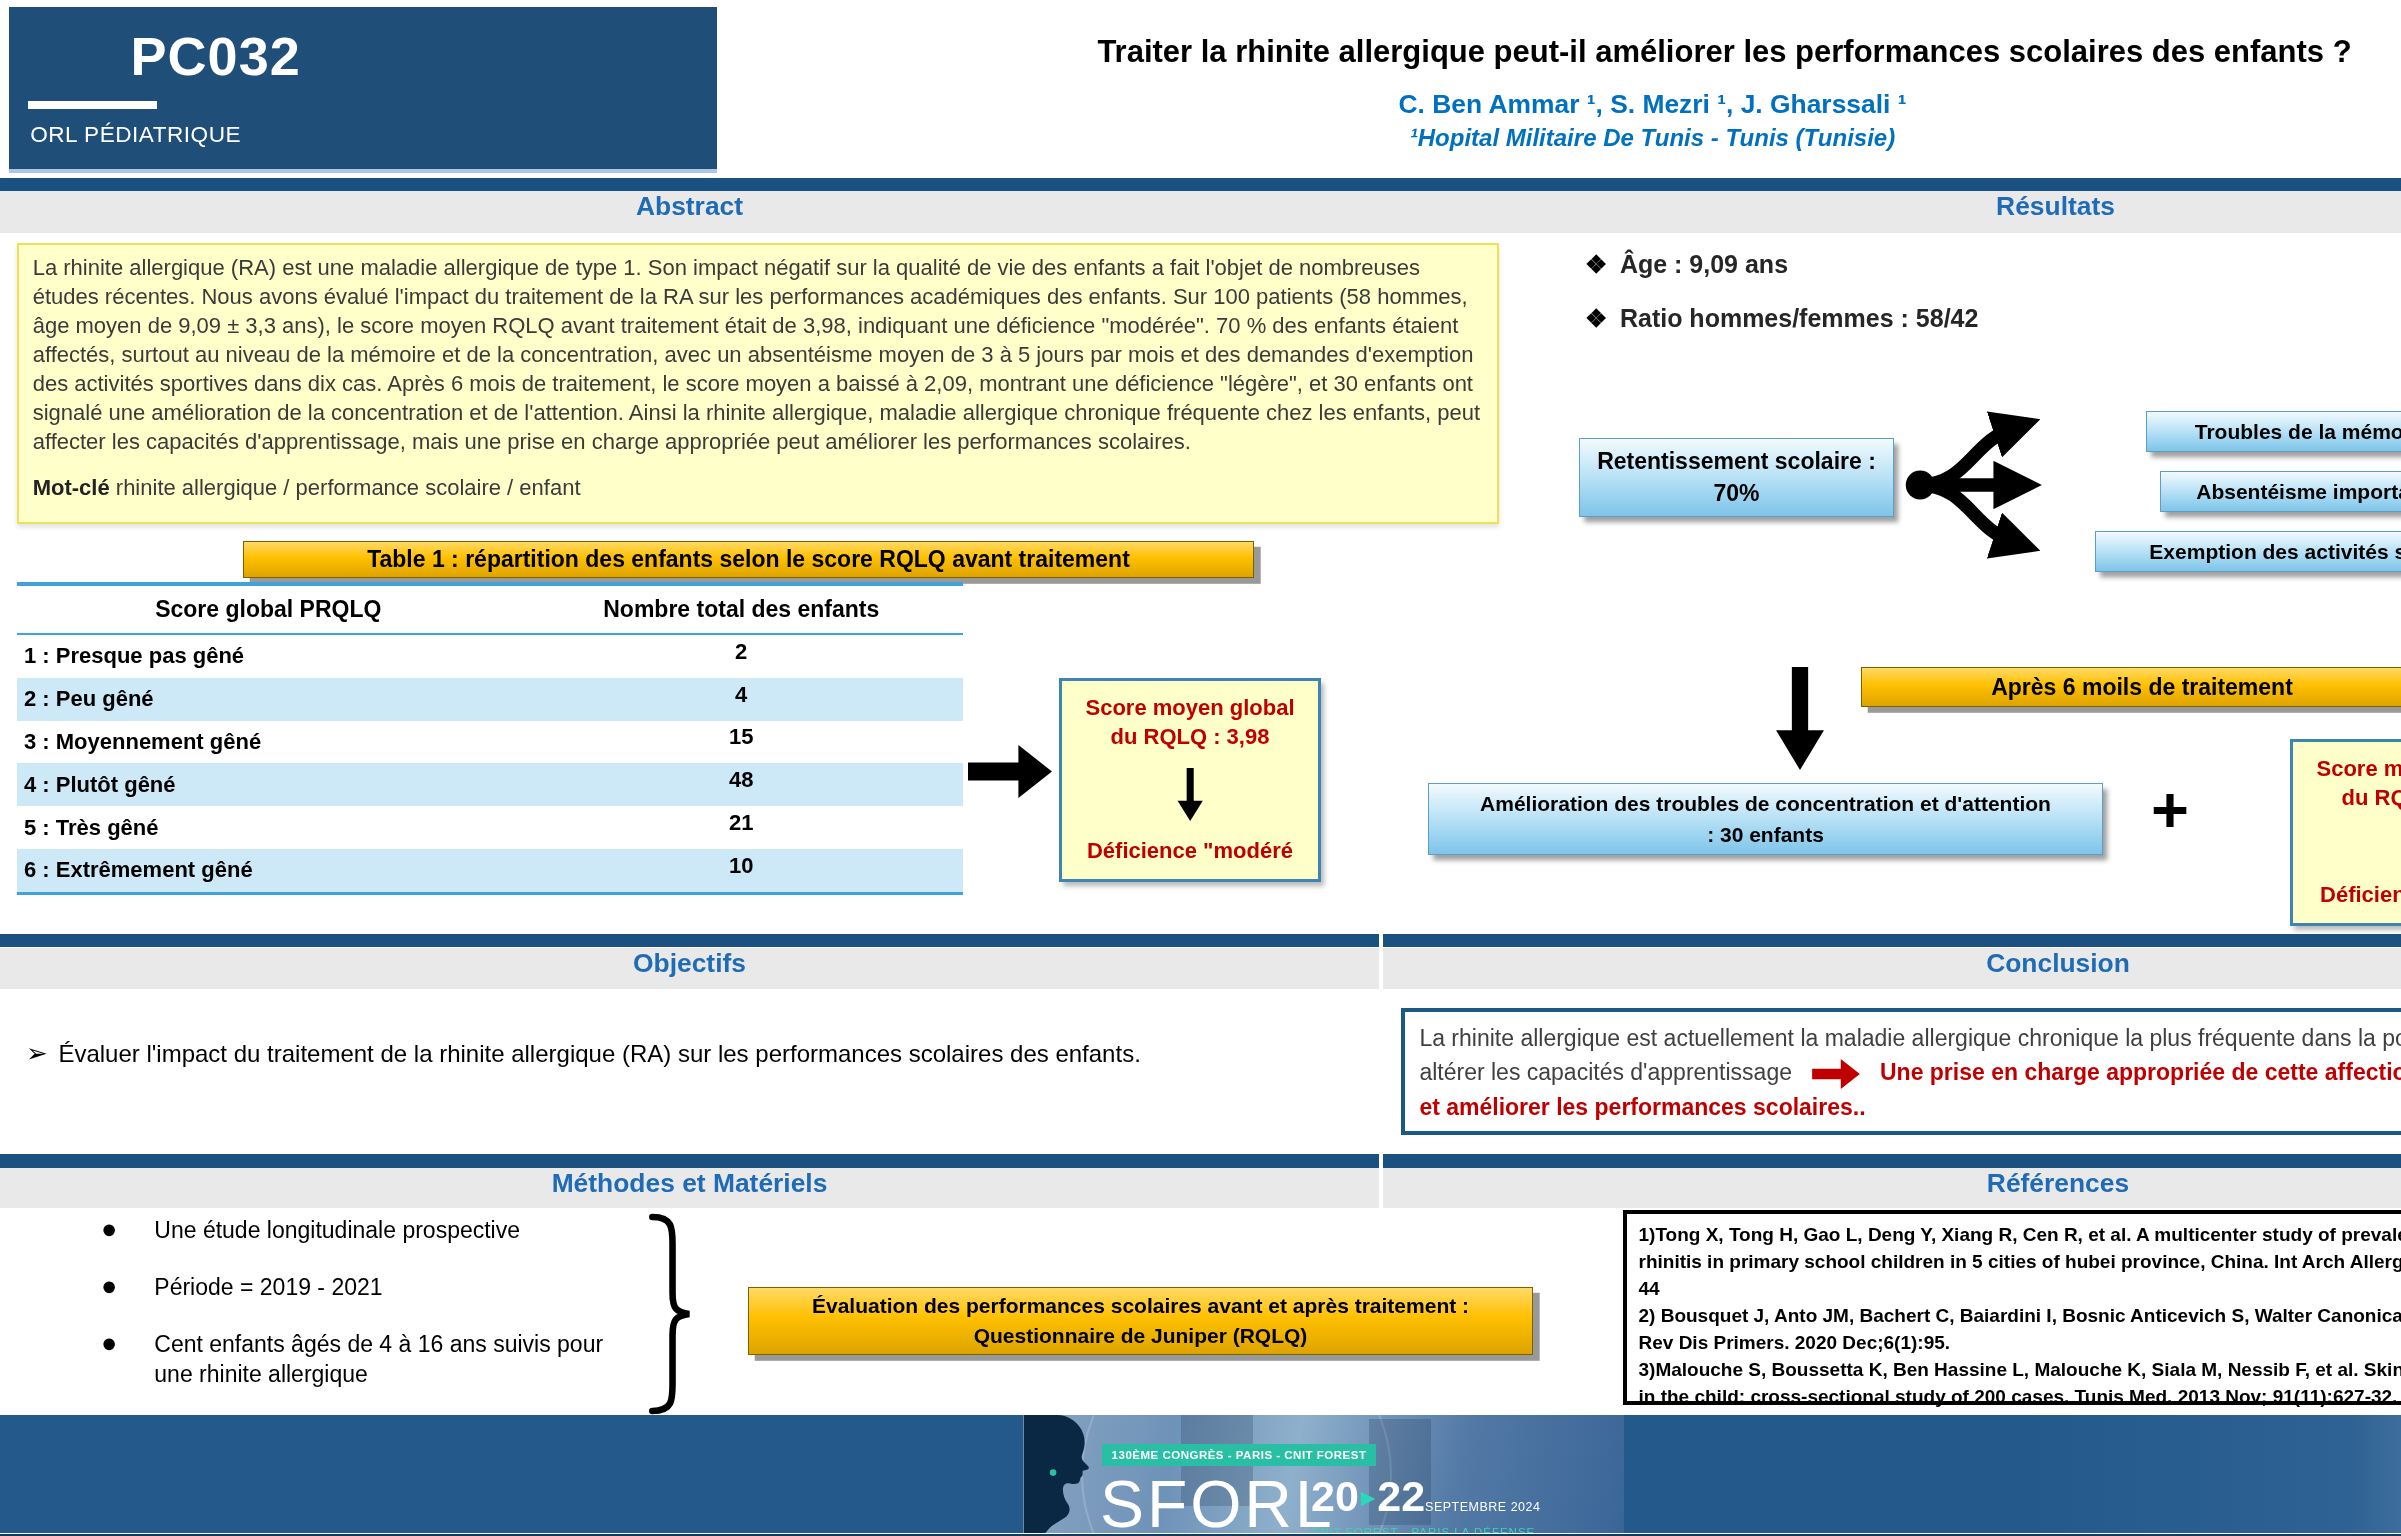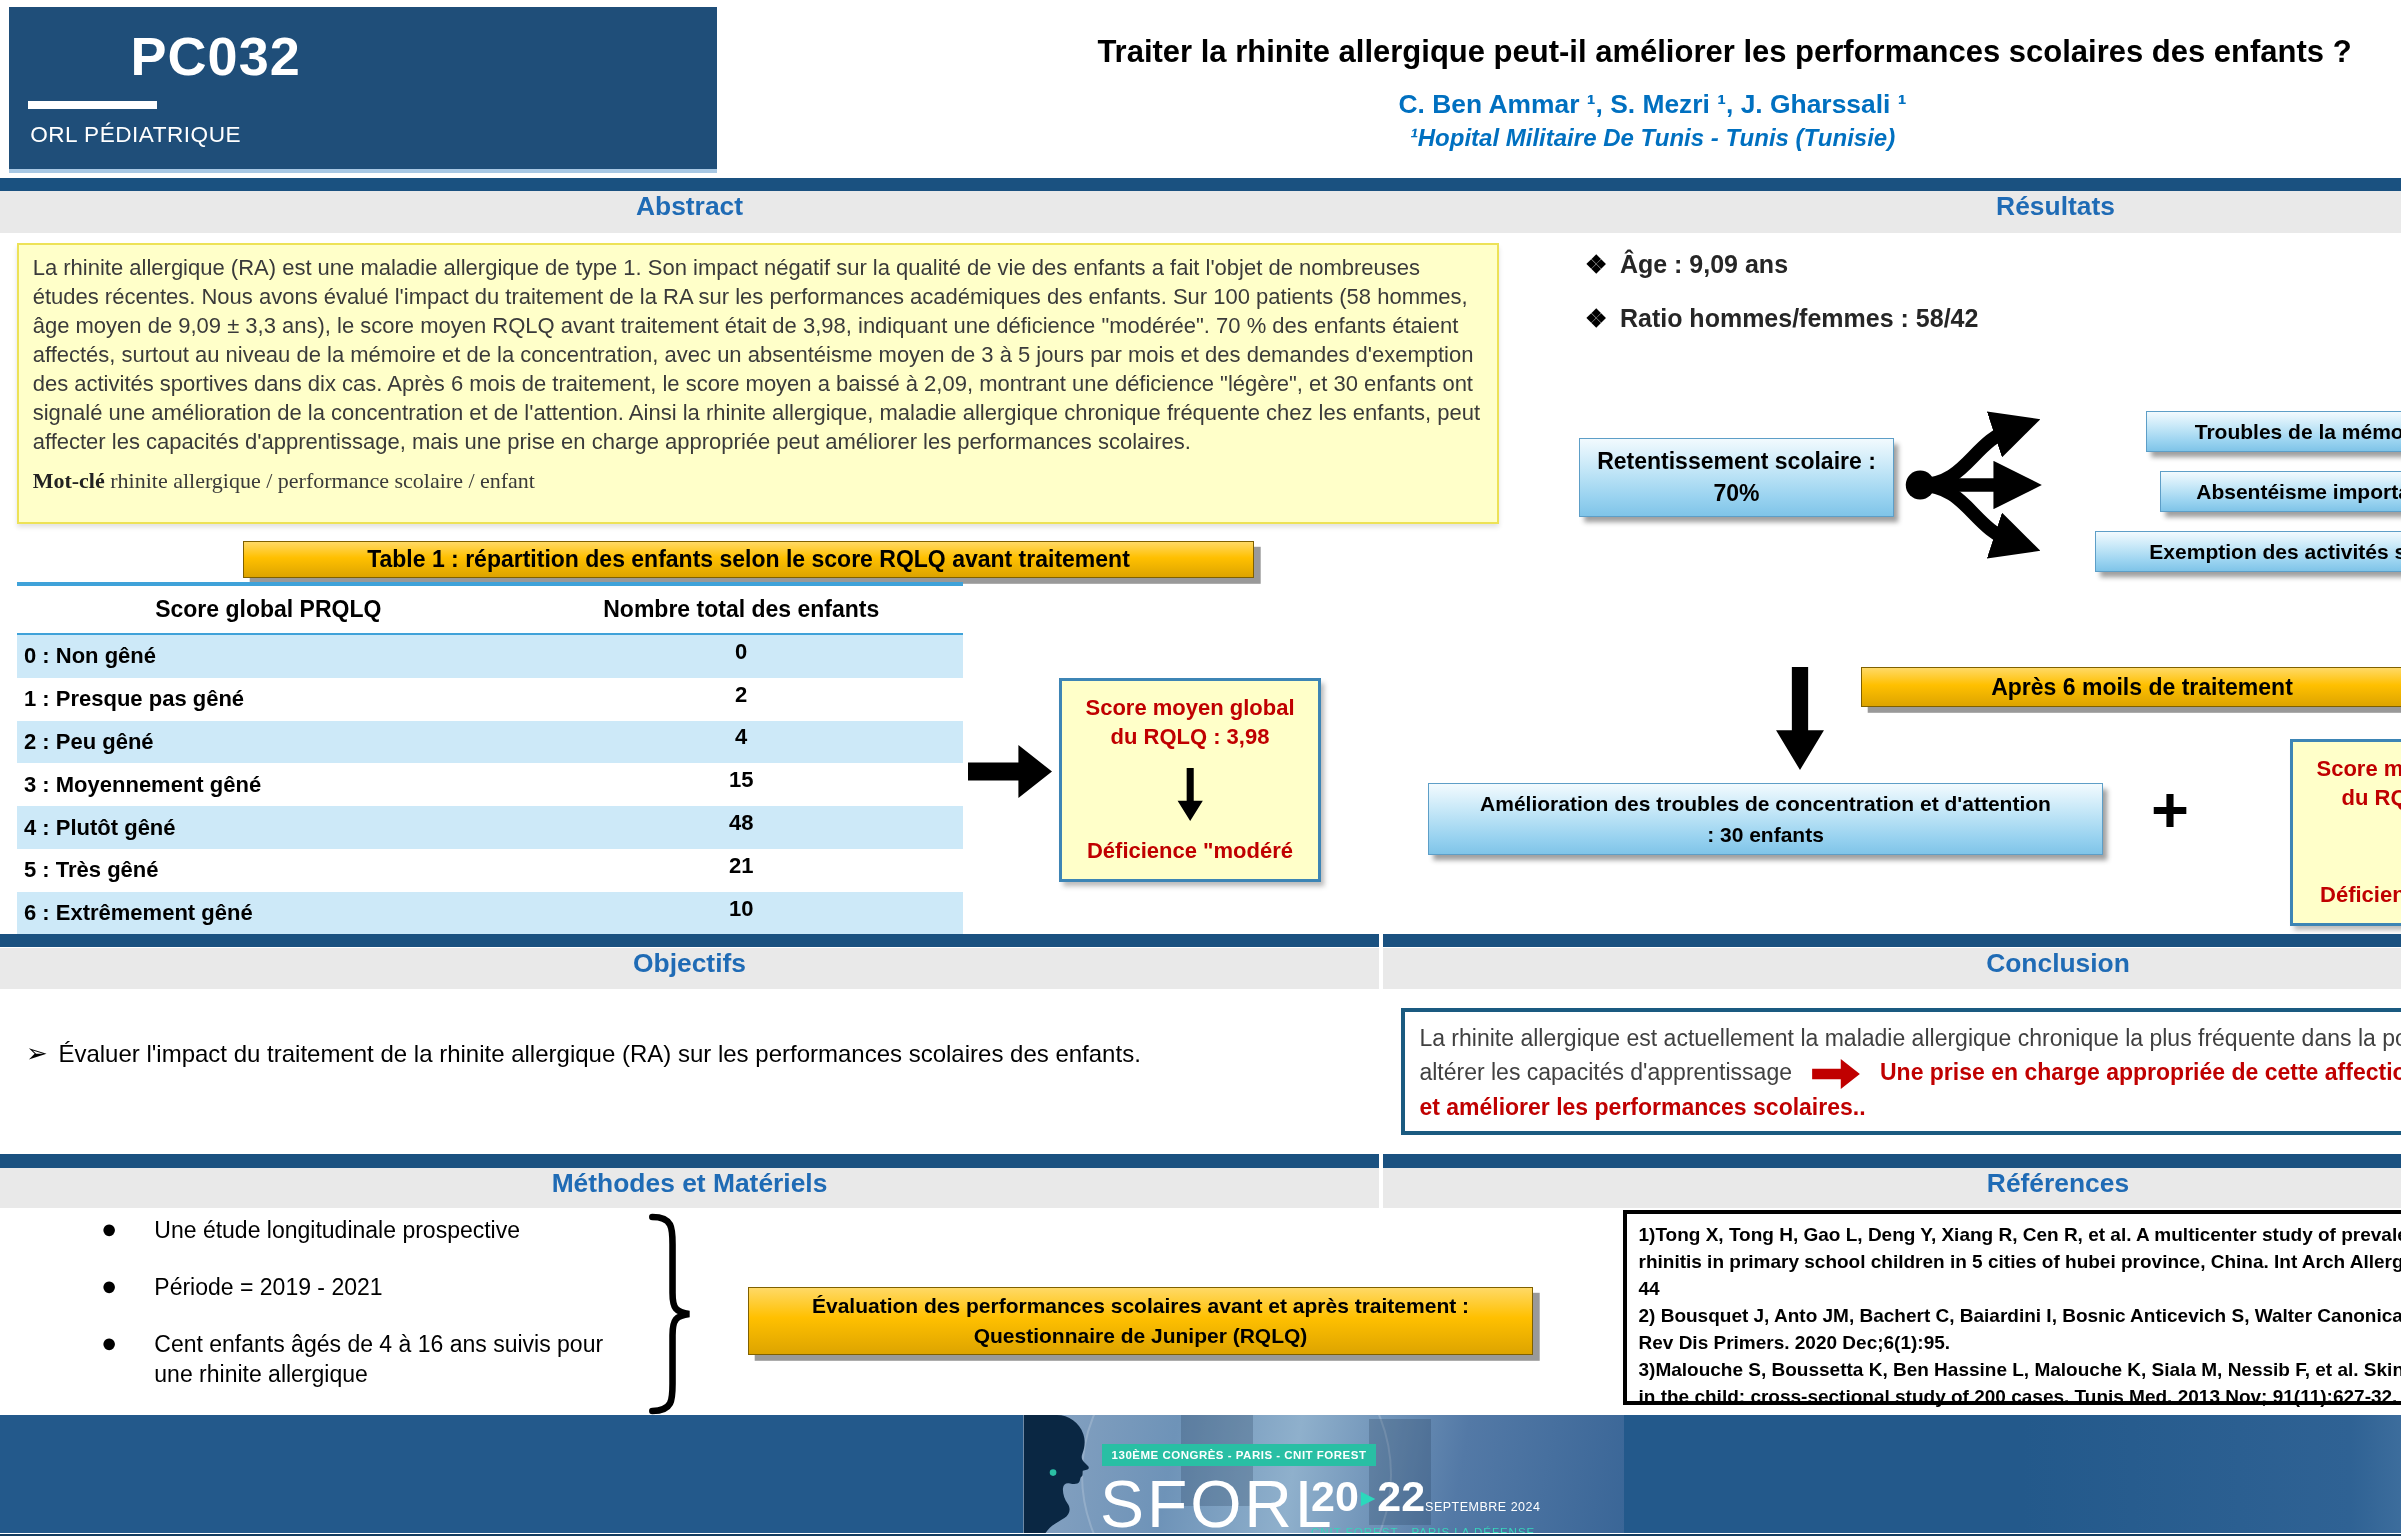--- a/index.html
+++ b/index.html
@@ -22,21 +22,21 @@
 
   
   .band{position:absolute;left:0;width:2733px;background:#1A5180;}
   .grayband{position:absolute;background:#E9E9E9;display:flex;justify-content:center;}
   .sec-title{font-size:26.4px;font-weight:bold;color:#1F6BB5;}
 
   
   .abstract-box{position:absolute;left:17.3px;top:243px;width:1482px;height:281px;box-sizing:border-box;
        background:#FFFFC9;border:2.4px solid #EDE257;padding:7.7px 13.4px;color:#3a3a3a;
        font-size:22px;line-height:1.32;box-shadow:0 3.8px 4.8px rgba(0,0,0,.12);}
-  .keyline{margin-top:10px;font-family:Liberation Serif, serif;}
+  .keyline{margin-top:17px;}
   .keyline b{color:#222;}
 
   
   .gold{background:linear-gradient(180deg,#FFD966 0%,#FFC000 45%,#DDA400 100%);
         border:1.4px solid #7F6000;box-shadow:6.7px 5.8px 0 rgba(70,70,70,.55);
         display:flex;align-items:center;justify-content:center;text-align:left;
         font-weight:bold;color:#000;box-sizing:border-box;margin-left:25px;}
   .tbl-banner{position:absolute;left:218px;top:541px;width:1011px;height:37px;font-size:23px;}
   .apres-banner{position:absolute;left:1836px;top:667px;width:562px;height:40px;font-size:23px;}
   .method-goldbox{position:absolute;left:723px;top:1287px;width:785px;height:68px;font-size:21px;line-height:1.45;
@@ -178,24 +178,20 @@
   <div class="bluebox impact3">Exemption des activités sportives scolaires : 10 cas</div>
 
   <div class="gold tbl-banner">Table 1 : répartition des enfants selon le score RQLQ avant traitement</div>
 
   <table class="rqlq-table">
     <tbody>
         <tr>
       <th>Score global PRQLQ</th>
       <th>Nombre total des enfants</th>
     </tr>
-    <tr class="blue">
-      <td class="lbl">0 : Non gêné</td>
-      <td class="val">0</td>
-    </tr>
     <tr class="white">
       <td class="lbl">1 : Presque pas gêné</td>
       <td class="val">2</td>
     </tr>
     <tr class="blue">
       <td class="lbl">2 : Peu gêné</td>
       <td class="val">4</td>
     </tr>
     <tr class="white">
       <td class="lbl">3 : Moyennement gêné</td>

